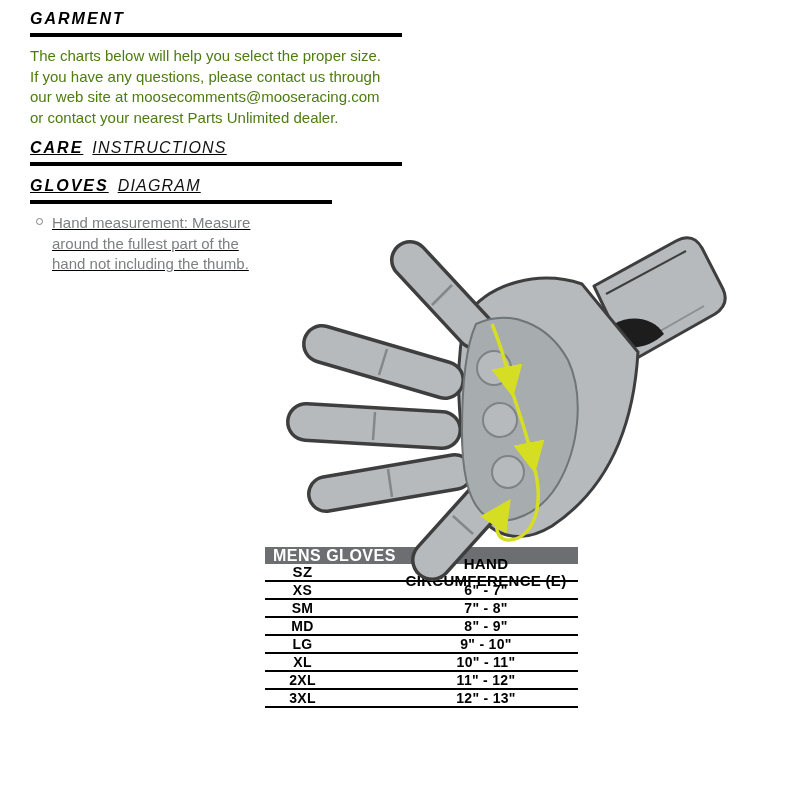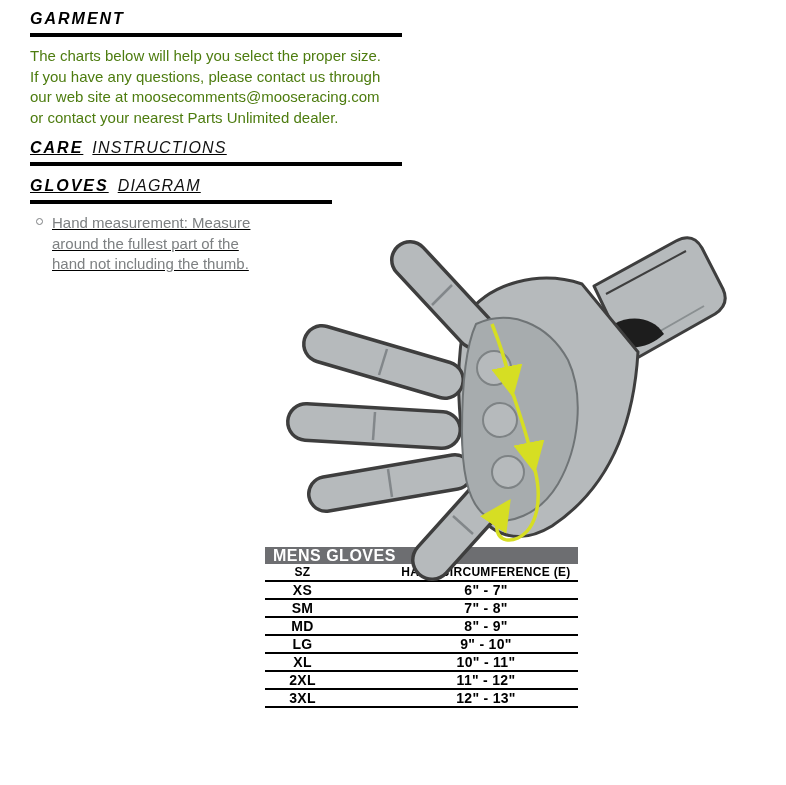--- a/index.html
+++ b/index.html
@@ -27,21 +27,21 @@
   .glove-wrap{position:absolute;left:280px;top:232px;width:448px;height:350px;}
 
   
   .size-chart{margin:272px 0 0 235px;width:313px;}
   .sc-title{background:#6d6e71;color:#fff;font-size:16px;font-weight:bold;
             letter-spacing:.5px;padding:2px 0 2px 8px;height:13px;line-height:13px;}
   .trow{display:flex;border-bottom:2px solid #000;height:16px;align-items:center;
         font-size:14px;font-weight:bold;letter-spacing:.3px;}
   .trow .c1{width:75px;text-align:center;}
   .trow .c2{flex:1;text-align:center;padding-left:54px;}
-  .trow.head{font-size:12px;}
+  .trow.head{font-size:15px;}
 </style>
 </head>
 <body>
 
 <div class="page">
   <div class="content">
 
     <div class="sec">
       <div class="sec-head">
         <span class="b">GARMENT</span>

